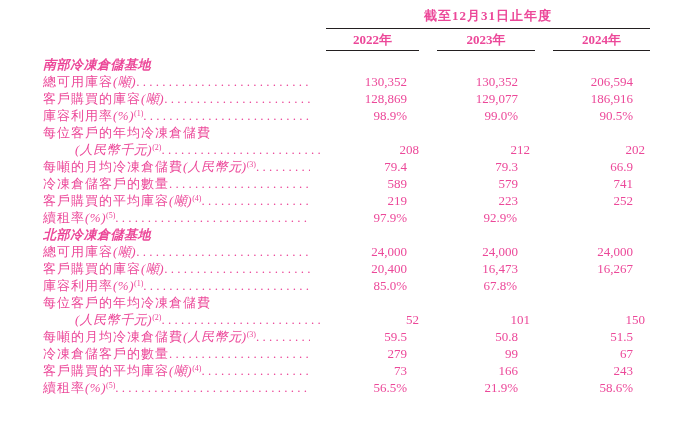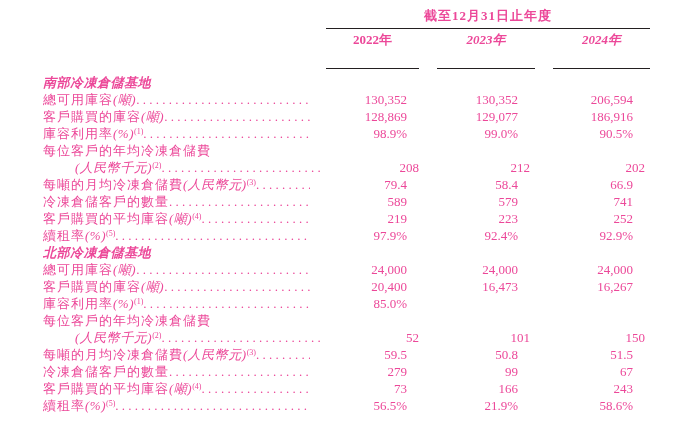--- a/index.html
+++ b/index.html
@@ -29,27 +29,27 @@
     letter-spacing: 1px;
     padding-bottom: 4px;
     border-bottom: 1px solid #231f20;
     line-height: 16px;
   }
   .year-row { margin-top: 2px; }
   .year-cell {
     flex: none;
     text-align: center;
     font-weight: bold;
-    padding: 2px 0 21px 0;
+    padding: 2px 0 3px 0;
     border-bottom: 1px solid #231f20;
     line-height: 14px;
   }
   .yc1 { width: 93px; }
-  .yc2 { width: 98px; margin-left: 18px; font-style: italic; }
-  .yc3 { width: 97px; margin-left: 18px; font-style: italic; }
+  .yc2 { width: 98px; margin-left: 18px; }
+  .yc3 { width: 97px; margin-left: 18px; }
   .body-rows { margin-top: 5px; }
   .row { display: flex; align-items: baseline; height: 17px; line-height: 17px; }
   .section-title {
     font-weight: bold;
     font-style: italic;
     letter-spacing: 0.5px;
     white-space: nowrap;
     text-align: center;
   }
   .lbl {
@@ -161,21 +161,21 @@
       </div>
 
       <div class="row">
         <span class="lbl">
             <span>每噸的月均冷凍倉儲費</span>
             <span class="unit">(人民幣元)</span>
             <sup class="note">(3)</sup>
             <span class="dots"></span>
           </span>
         <span class="v v1">79.4</span>
-        <span class="v v2">58.4</span>
+        <span class="v v2">79.3</span>
         <span class="v v3">66.9</span>
       </div>
 
       <div class="row">
         <span class="lbl">
             <span>冷凍倉儲客戶的數量</span>
             <span class="dots"></span>
           </span>
         <span class="v v1">589</span>
         <span class="v v2">579</span>
@@ -195,21 +195,20 @@
       </div>
 
       <div class="row">
         <span class="lbl">
             <span>續租率</span>
             <span class="unit">(%)</span>
             <sup class="note">(5)</sup>
             <span class="dots"></span>
           </span>
         <span class="v v1">97.9%</span>
-        <span class="v v2">92.4%</span>
         <span class="v v3">92.9%</span>
       </div>
 
       <div class="row">
         <span class="section-title">北部冷凍倉儲基地</span>
       </div>
 
       <div class="row">
         <span class="lbl">
             <span>總可用庫容</span>
@@ -233,20 +232,21 @@
       </div>
 
       <div class="row">
         <span class="lbl">
             <span>庫容利用率</span>
             <span class="unit">(%)</span>
             <sup class="note">(1)</sup>
             <span class="dots"></span>
           </span>
         <span class="v v1">85.0%</span>
+        <span class="v v3">67.8%</span>
       </div>
 
       <div class="row">
         <span class="lbl">
             <span>每位客戶的年均冷凍倉儲費</span>
           </span>
       </div>
 
       <div class="row">
         <span class="lbl indent">

